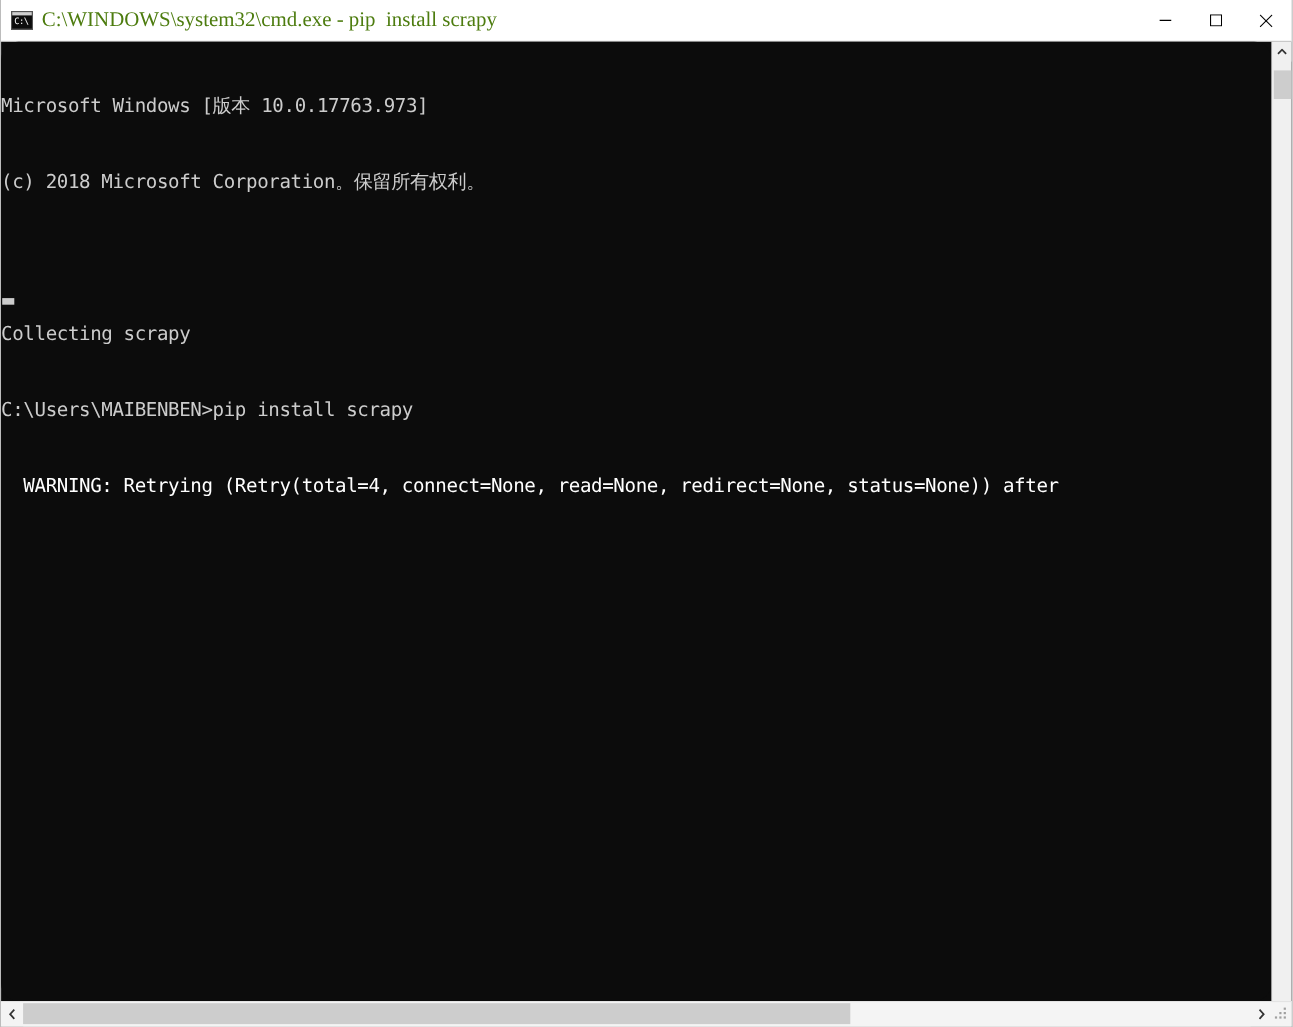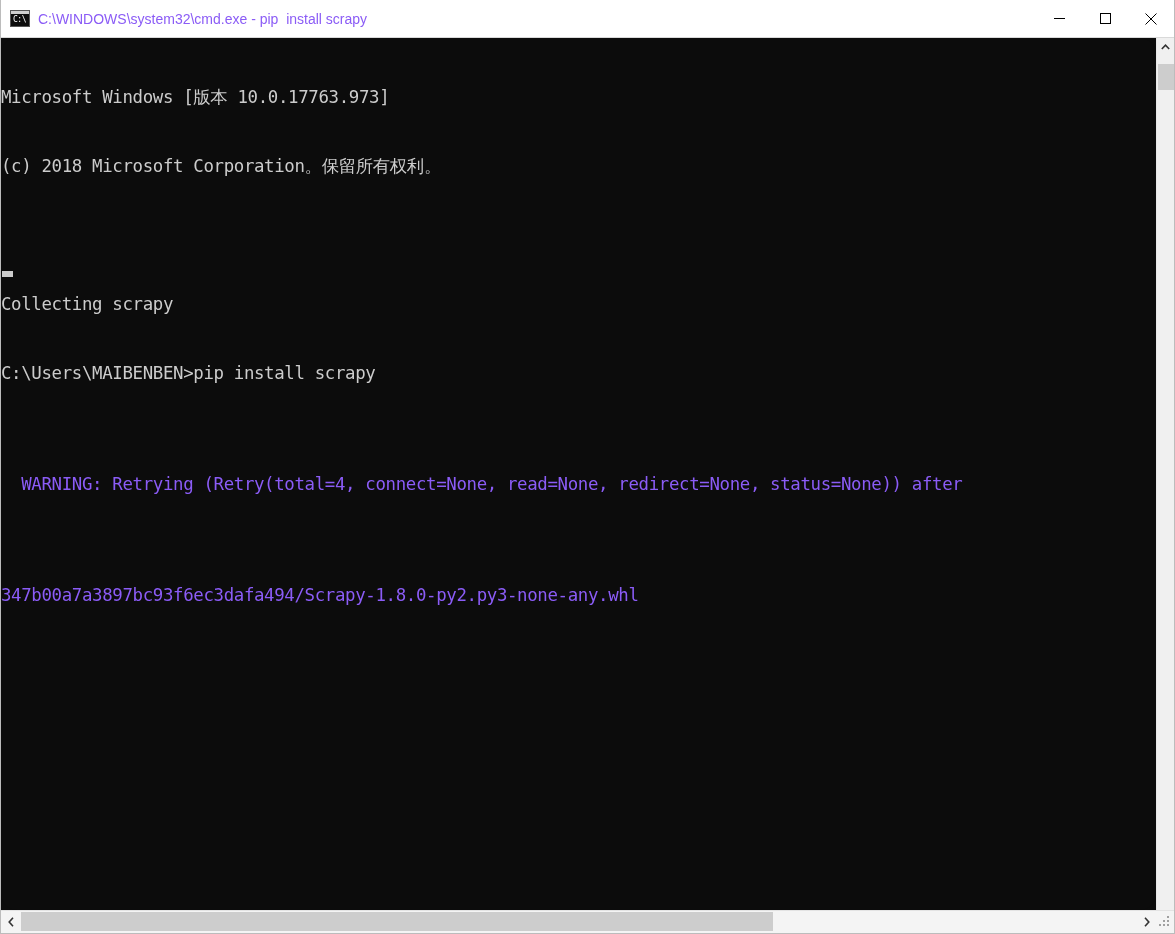--- a/index.html
+++ b/index.html
@@ -65,23 +65,23 @@
     position: absolute;
     left: 2px;
     top: 4px;
     font-family: "DejaVu Sans Mono", monospace;
     font-size: 8px;
     line-height: 9px;
     color: #ffffff;
     letter-spacing: -0.5px;
   }
   #title-text {
-    font-family: Liberation Sans, sans-serif;
-    font-size: 14px;
-    color: #8b5cf6;
+    font-family: Liberation Serif, serif;
+    font-size: 19px;
+    color: #4d7c0f;
     white-space: pre;
     overflow: hidden;
     text-overflow: ellipsis;
   }
   #title-buttons {
     display: flex;
     flex: 0 0 auto;
     height: 37px;
   }
   .title-btn {
@@ -118,21 +118,21 @@
     right: 0;
     font-family: "DejaVu Sans Mono", "Liberation Mono", monospace;
     font-size: 17.4px;
     line-height: 23px;
     white-space: pre;
     color: #cccccc;
     letter-spacing: -0.35px;
   }
   .ln { display: block; height: 23px; }
   .c-white  { color: #cccccc; }
-  .c-yellow { color: #8b5cf6; margin-top: 42px; }
+  .c-yellow { color: #ffffff; }
   #cursor {
     position: absolute;
     left: 1px;
     top: 233px;
     width: 11px;
     height: 6px;
     background: #cccccc;
   }
 
   
@@ -245,21 +245,20 @@
   <div id="console-area">
 
     <div id="console">
       <div id="console-text">
         <span class="ln c-white">Microsoft Windows [版本 10.0.17763.973]</span>
         <span class="ln c-white">(c) 2018 Microsoft Corporation。保留所有权利。</span>
         <span class="ln c-white"></span>
         <span class="ln c-white">Collecting scrapy</span>
         <span class="ln c-white">C:\Users\MAIBENBEN&gt;pip install scrapy</span>
         <span class="ln c-yellow">  WARNING: Retrying (Retry(total=4, connect=None, read=None, redirect=None, status=None)) after</span>
-        <span class="ln c-yellow">347b00a7a3897bc93f6ec3dafa494/Scrapy-1.8.0-py2.py3-none-any.whl</span>
       </div>
       <div id="cursor"></div>
     </div>
 
     <div id="vscroll">
       <div class="sb-btn">
         <svg width="9" height="6" viewBox="0 0 9 6" aria-hidden="true">
           <path d="M0.8 5 L4.5 1.2 L8.2 5" fill="none" stroke="#333" stroke-width="1.6"></path>
         </svg>
       </div>

